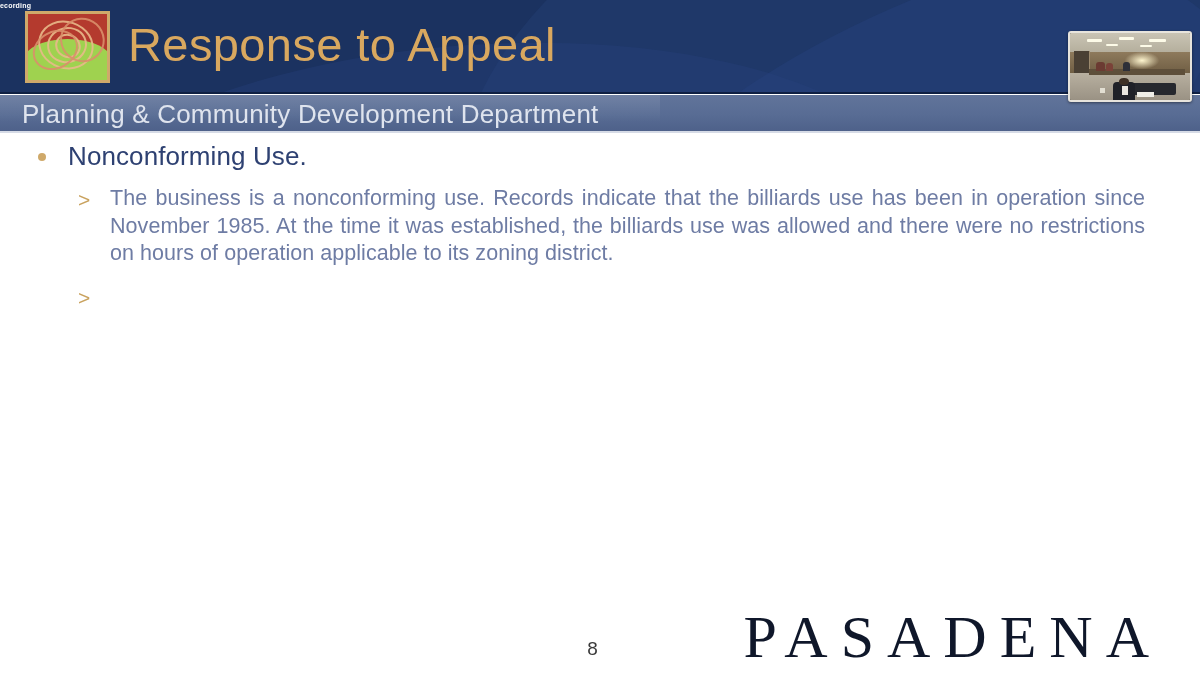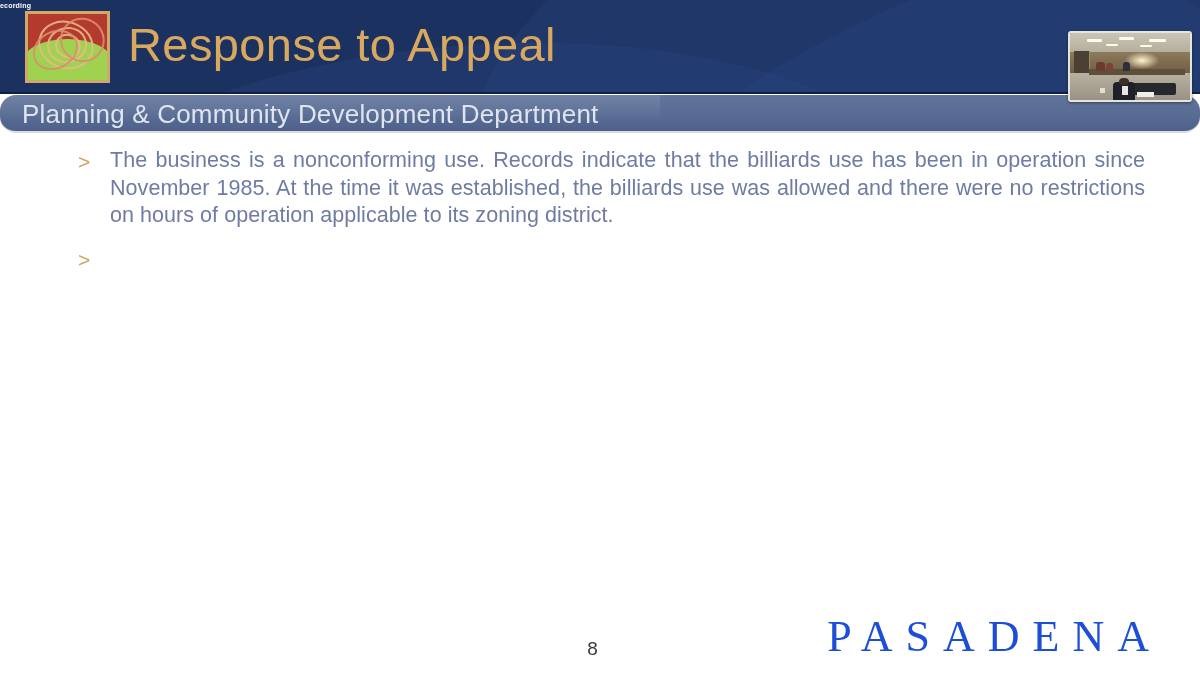--- a/index.html
+++ b/index.html
@@ -231,21 +231,20 @@
   
   .subtitle-band {
     position: absolute;
     left: 0;
     top: 95px;
     width: 1200px;
     height: 38px;
     background: linear-gradient(180deg, #61749a 0%, #586c94 55%, #4e618a 100%);
     border-bottom: 2px solid #d6dbe6;
     box-sizing: border-box;
-    border-radius: 16px;
   }
   .subtitle-band::after {
     content: "";
     position: absolute;
     left: 0; top: 0; width: 55%; height: 100%;
     background: linear-gradient(180deg, rgba(255,255,255,0.10) 0%, rgba(255,255,255,0) 75%);
     pointer-events: none;
   }
   .subtitle-text {
     position: absolute;
@@ -326,24 +325,24 @@
     text-align: center;
     font-size: 19px;
     line-height: 24px;
     color: #3b3b3b;
   }
   .pasadena-wordmark {
     position: absolute;
     right: 38px;
     top: 611px;
     font-family: "Liberation Serif", serif;
-    font-size: 44px;
+    font-size: 60px;
     line-height: 52px;
     letter-spacing: 13px;
-    color: #1d4ed8;
+    color: #0f172a;
     white-space: nowrap;
     font-weight: 400;
   }
 </style>
 </head>
 <body>
 
 <div class="slide">
 
   <div class="header">
@@ -391,20 +390,24 @@
     <div class="wc-paper"></div>
     <div class="wc-cup"></div>
   </div>
 
   <div class="subtitle-band">
     <div class="subtitle-text">Planning &amp; Community Development Department</div>
   </div>
 
   <div class="body-area">
 
+    <div class="l1-item">
+      <span class="l1-bullet"></span>
+      <div class="l1-text">Nonconforming Use.</div>
+    </div>
 
     <div class="l2-list">
 
       <div class="l2-item">
         <span class="l2-marker">&gt;</span>
         <div class="l2-text">The business is a nonconforming use. Records indicate that the billiards use has been in operation since November 1985. At the time it was established, the billiards use was allowed and there were no restrictions on hours of operation applicable to its zoning district.</div>
       </div>
 
       <div class="l2-item">
         <span class="l2-marker">&gt;</span>

